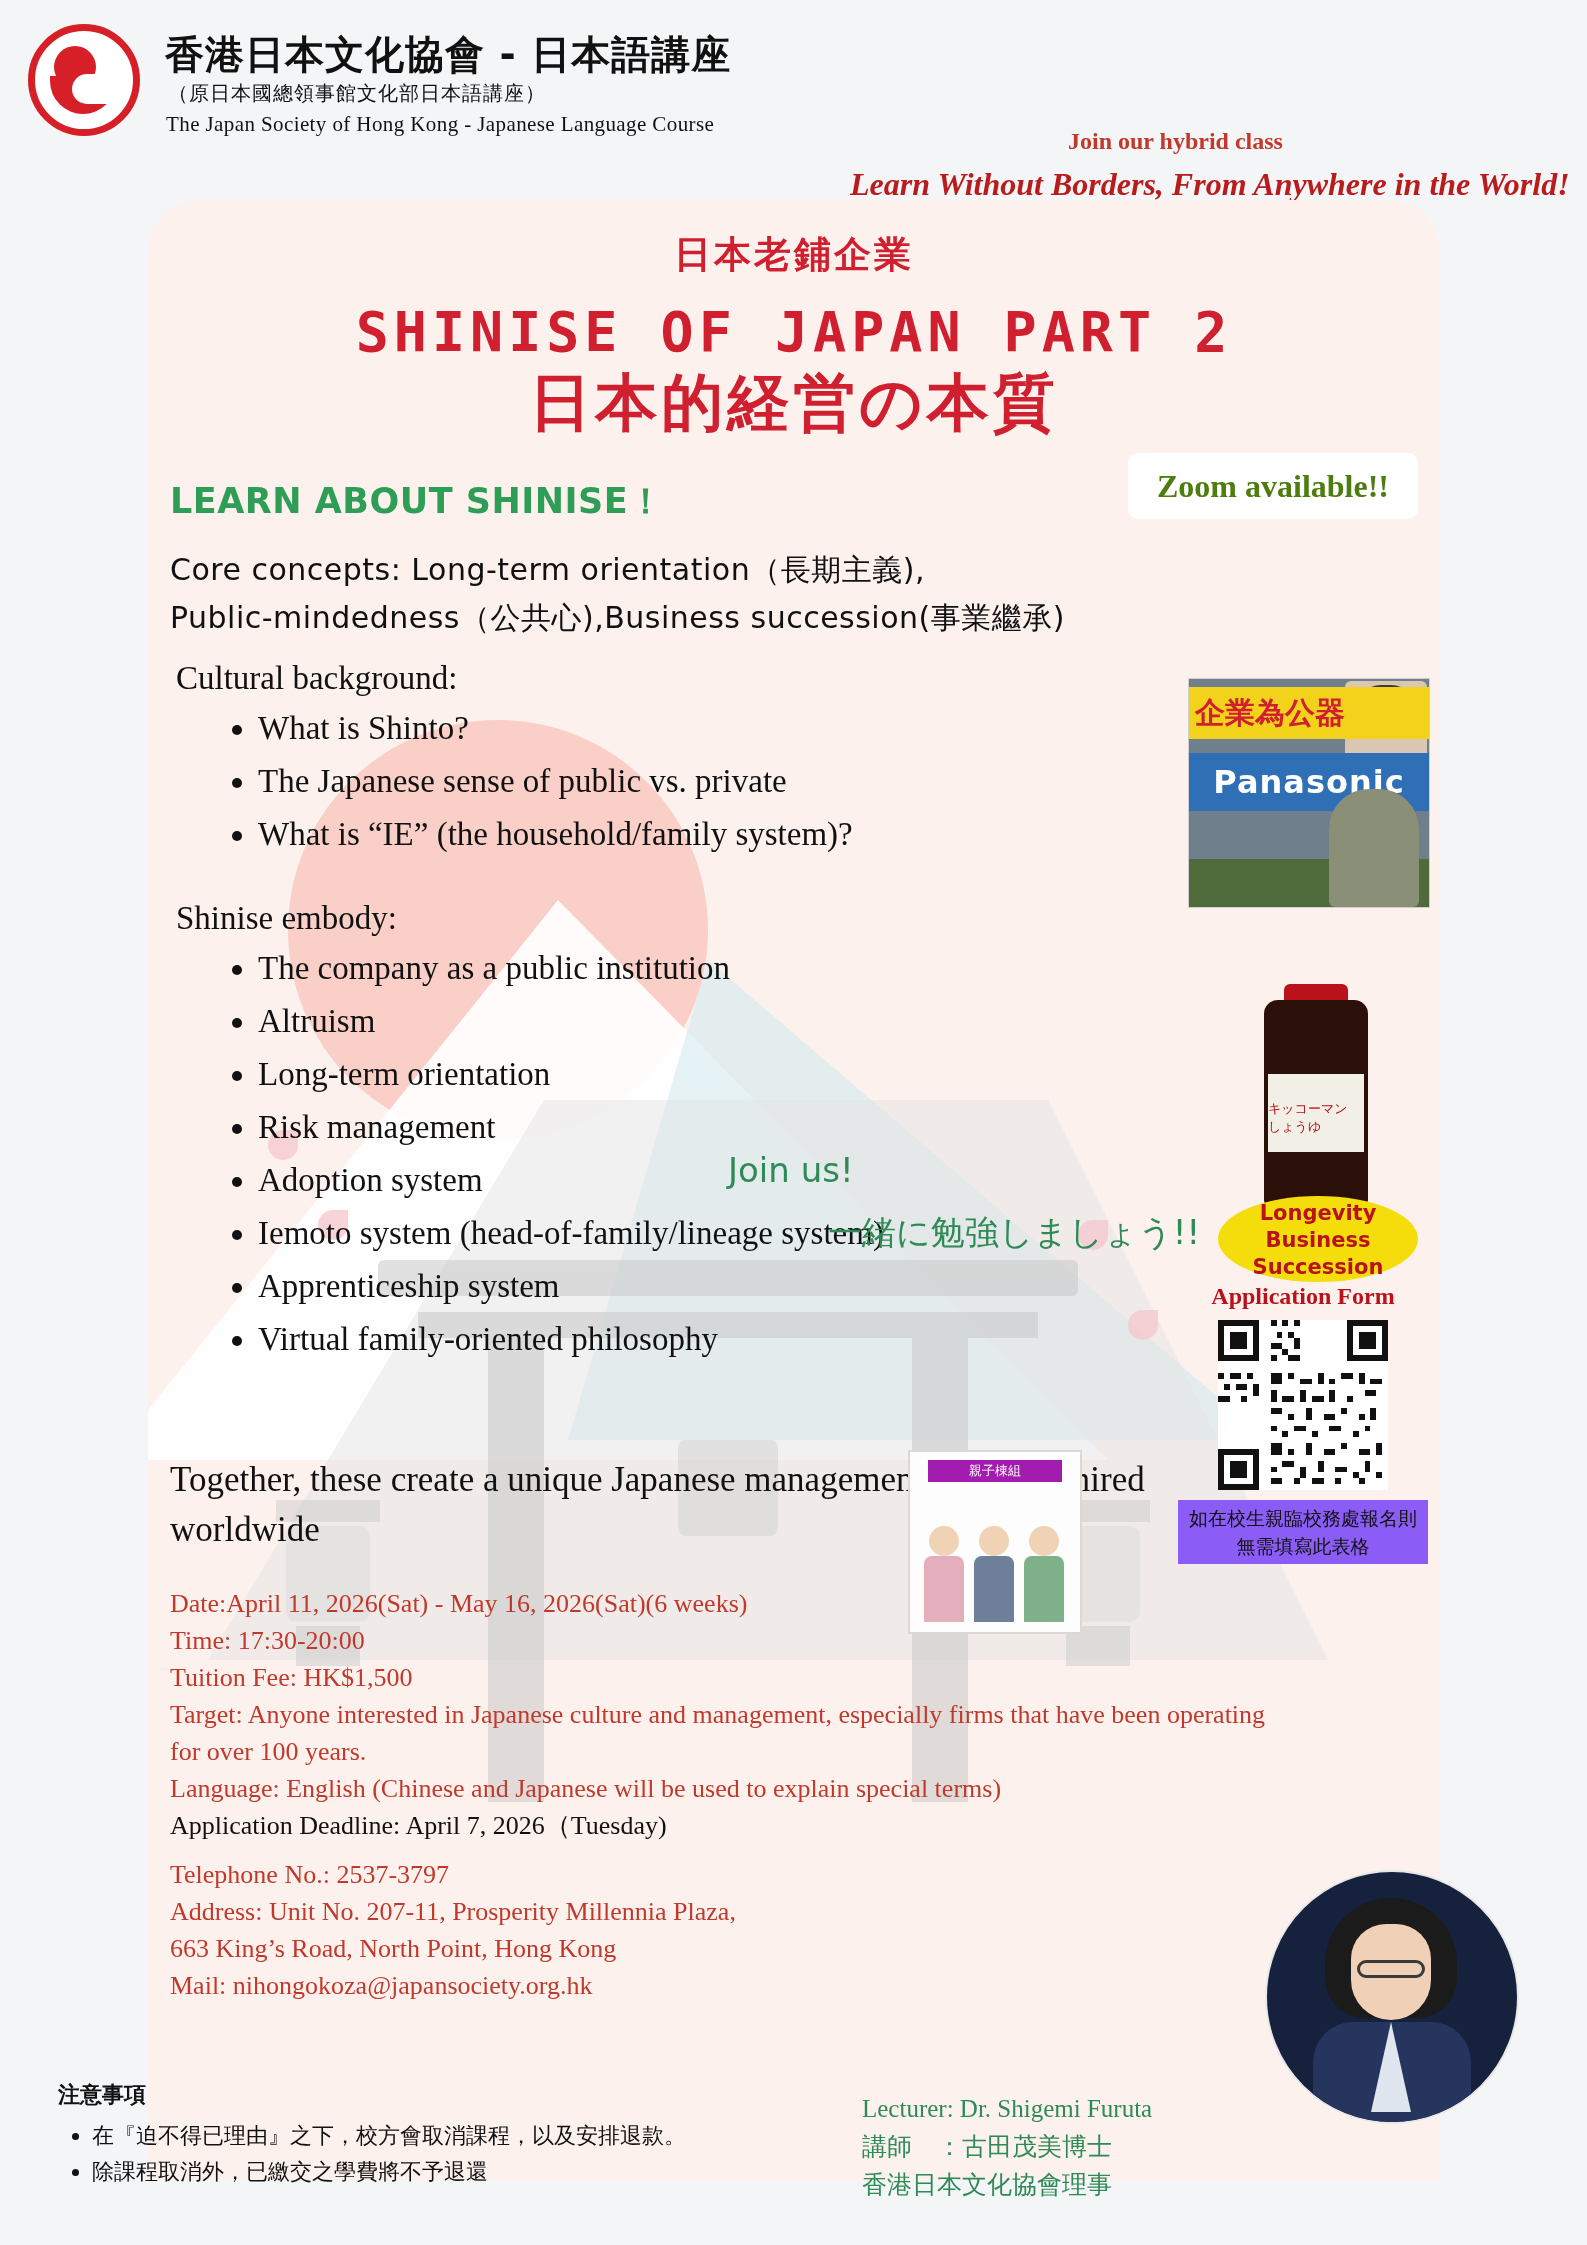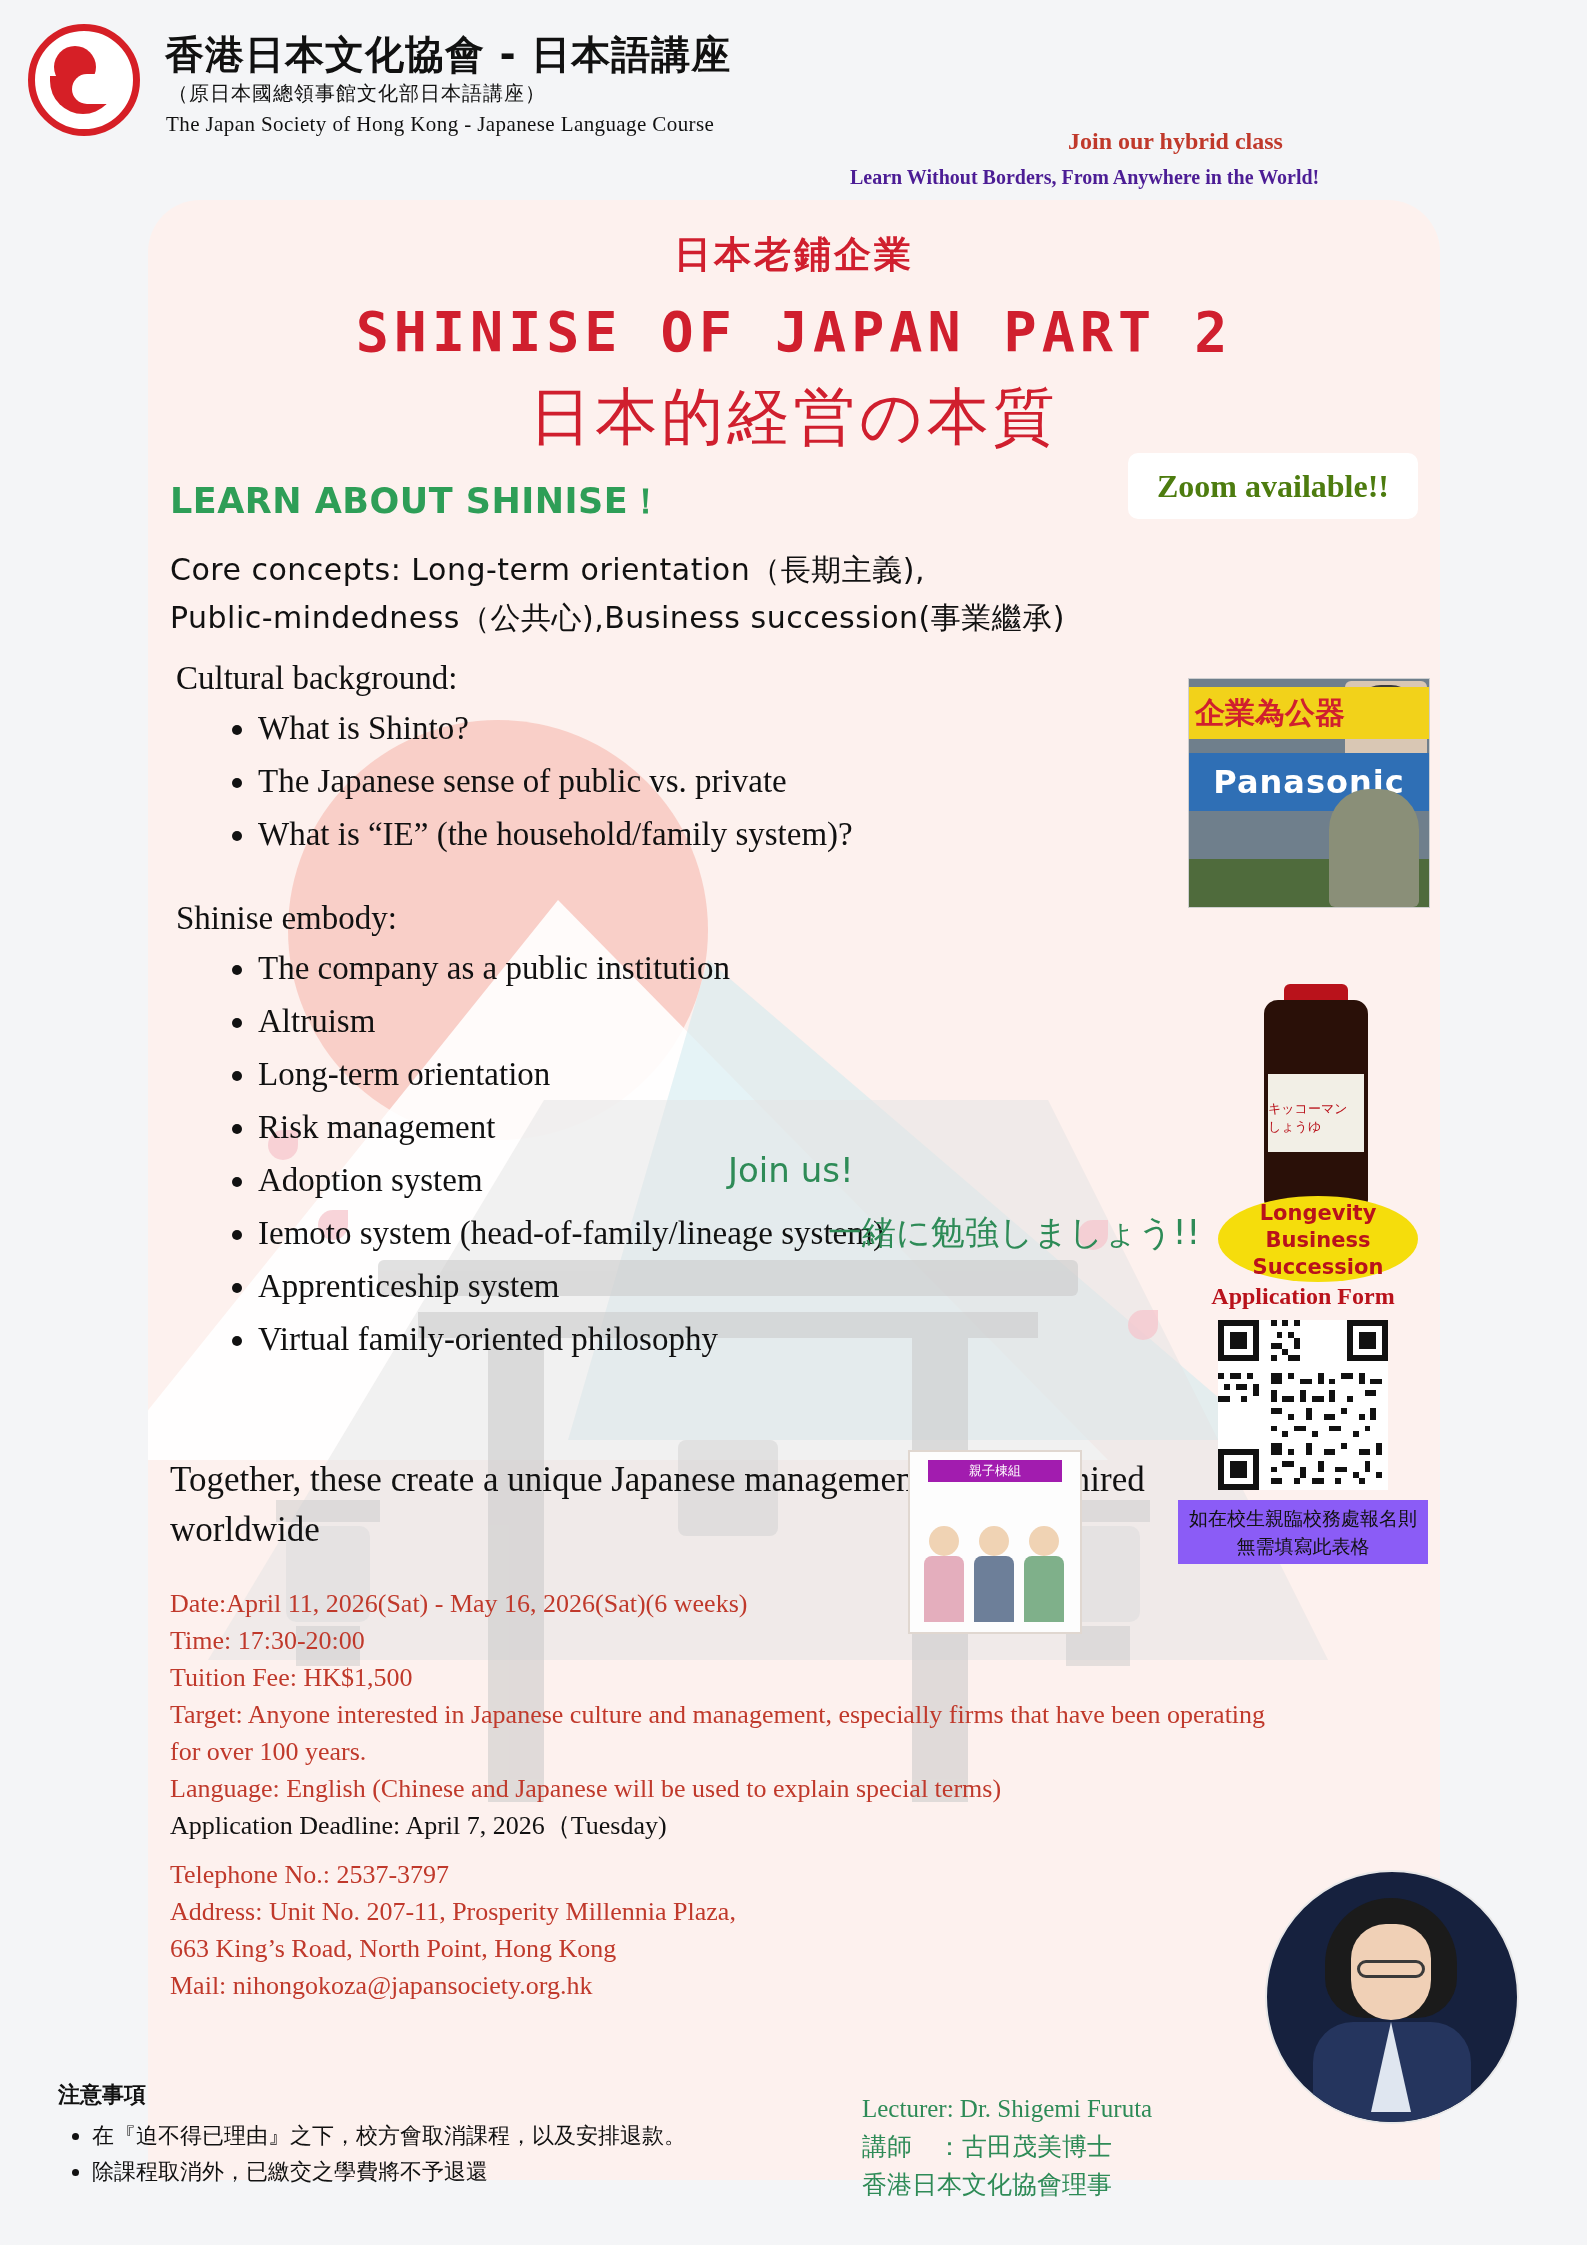--- a/index.html
+++ b/index.html
@@ -13,21 +13,21 @@
   .header{position:absolute;left:0;top:0;width:1587px;height:190px;}
   .logo{position:absolute;left:28px;top:24px;width:118px;height:118px;}
   .logo .ring{position:absolute;left:0;top:0;width:112px;height:112px;border:7px solid #d61f26;border-radius:50%;box-sizing:border-box;background:#fff;}
   .logo .dot{position:absolute;left:26px;top:22px;width:42px;height:42px;background:#d61f26;border-radius:50%;}
   .logo .swoosh{position:absolute;left:22px;top:52px;width:66px;height:38px;background:#d61f26;border-radius:0 0 40px 40px;}
   .logo .cut{position:absolute;left:44px;top:50px;width:46px;height:30px;background:#fff;border-radius:30px 0 0 30px;}
   .org-cn{position:absolute;left:165px;top:28px;font-family:"DejaVu Sans",sans-serif;font-weight:bold;font-size:39px;color:#111;letter-spacing:1px;}
   .org-cn2{position:absolute;left:168px;top:80px;font-family:"DejaVu Sans",sans-serif;font-size:20px;color:#111;letter-spacing:1px;}
   .org-en{position:absolute;left:166px;top:112px;font-family:"Liberation Serif",serif;font-size:21px;color:#111;letter-spacing:.4px;}
   .hybrid1{position:absolute;left:1068px;top:128px;font-family:"Liberation Serif",serif;font-weight:bold;font-size:24px;color:#c0392b;}
-  .hybrid2{position:absolute;left:850px;top:166px;font-family:"Liberation Serif",serif;font-weight:bold;font-size:20px;color:#4c1d95;}
+  .hybrid2{position:absolute;left:850px;top:166px;font-family:"Liberation Serif",serif;font-weight:bold;font-size:32px;color:#b91c1c;font-style:italic;}
 
   
   .card{
     position:absolute;left:148px;top:200px;width:1292px;height:1980px;
     background:#fdf1ee;border-radius:52px 52px 0 0;overflow:hidden;
   }
   
   .bg-sun{position:absolute;left:140px;top:520px;width:420px;height:420px;background:#f8c9c1;border-radius:50%;opacity:.85;}
   .bg-mt{position:absolute;left:-40px;top:700px;width:1000px;height:560px;background:#ffffff;clip-path:polygon(45% 0,100% 100%,0 100%);opacity:.9;}
   .bg-mt2{position:absolute;left:420px;top:760px;width:700px;height:480px;background:#cfe9ef;clip-path:polygon(20% 0,100% 100%,0 100%);opacity:.55;}
@@ -40,21 +40,21 @@
   .torii .mid{position:absolute;left:300px;top:180px;width:100px;height:96px;background:#d4d4d4;border-radius:8px;}
   .lantern{position:absolute;width:120px;height:170px;opacity:.5;}
   .lantern .cap{position:absolute;left:8px;top:0;width:104px;height:22px;background:#cccccc;}
   .lantern .body{position:absolute;left:18px;top:26px;width:84px;height:96px;background:#dcdcdc;border-radius:10px;}
   .lantern .base{position:absolute;left:28px;top:126px;width:64px;height:40px;background:#cccccc;}
   .blossom{position:absolute;width:30px;height:30px;background:#f6c6cc;border-radius:50% 0 50% 50%;opacity:.75;}
 
   
   .t-jp{position:absolute;left:0;top:30px;width:1292px;text-align:center;font-family:"DejaVu Sans",sans-serif;font-weight:bold;font-size:37px;color:#d01f2e;letter-spacing:3px;}
   .t-en{position:absolute;left:0;top:100px;width:1292px;text-align:center;font-family:"DejaVu Sans Mono",monospace;font-weight:bold;font-size:55px;color:#d01f2e;letter-spacing:5px;}
-  .t-jp2{position:absolute;left:0;top:175px;width:1292px;text-align:center;font-family:"DejaVu Sans",sans-serif;font-weight:normal;font-size:62px;color:#d01f2e;letter-spacing:4px;}
+  .t-jp2{position:absolute;left:0;top:161px;width:1292px;text-align:center;font-family:"DejaVu Sans",sans-serif;font-weight:bold;font-size:62px;color:#d01f2e;letter-spacing:4px;}
 
   .learn{position:absolute;left:22px;top:278px;font-family:"DejaVu Sans",sans-serif;font-weight:bold;font-size:35px;color:#2e9e57;letter-spacing:.5px;}
   .zoom-box{position:absolute;left:980px;top:253px;width:290px;height:66px;background:#ffffff;border-radius:10px;}
   .zoom-box span{display:block;text-align:center;line-height:66px;font-family:"Liberation Serif",serif;font-weight:bold;font-size:32px;color:#4d7c0f;}
 
   .core1{position:absolute;left:22px;top:350px;font-family:"DejaVu Sans",sans-serif;font-size:30px;color:#111;letter-spacing:.5px;}
   .core2{position:absolute;left:22px;top:398px;font-family:"DejaVu Sans",sans-serif;font-size:30px;color:#111;letter-spacing:.5px;}
 
   .h-cult{position:absolute;left:28px;top:460px;font-size:33px;color:#111;}
   ul.bl{list-style:disc;margin:0;padding:0;position:absolute;}

